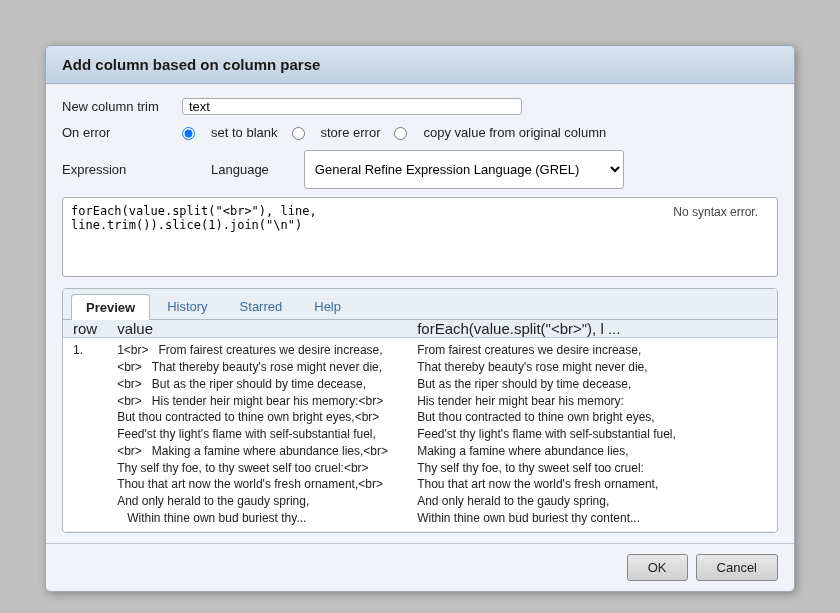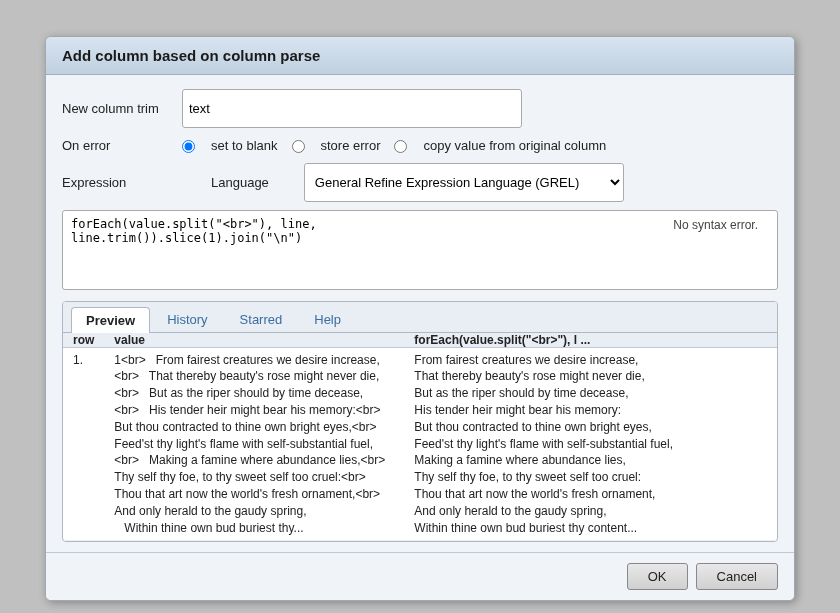--- a/index.html
+++ b/index.html
@@ -40,21 +40,21 @@
       margin-bottom: 10px;
     }
     .form-label {
       width: 120px;
       color: #222;
       font-size: 13px;
     }
     .text-input {
       border: 1px solid #aaa;
       border-radius: 3px;
-      padding: 11px 6px;
+      padding: 0 6px;
       font-size: 13px;
       width: 340px;
       background: white;
     }
     .radio-group {
       display: flex;
       align-items: center;
       gap: 14px;
     }
     .radio-option {
@@ -154,24 +154,24 @@
       width: 100%;
       border-collapse: collapse;
       font-size: 12px;
     }
     .preview-table thead tr {
       background: #e8eef4;
     }
     .preview-table th {
       text-align: left;
       padding: 0 10px;
-      font-weight: bold;
+      font-weight: normal;
       border-bottom: 1px solid #c0c8d4;
       color: #222;
-      font-size: 12px;
+      font-size: 15px;
     }
     .preview-table td {
       padding: 4px 10px;
       vertical-align: top;
       border-bottom: 1px solid #eee;
       color: #222;
       line-height: 1.4;
     }
     .preview-table tr:nth-child(even) td {
       background: #f8f8ff;

